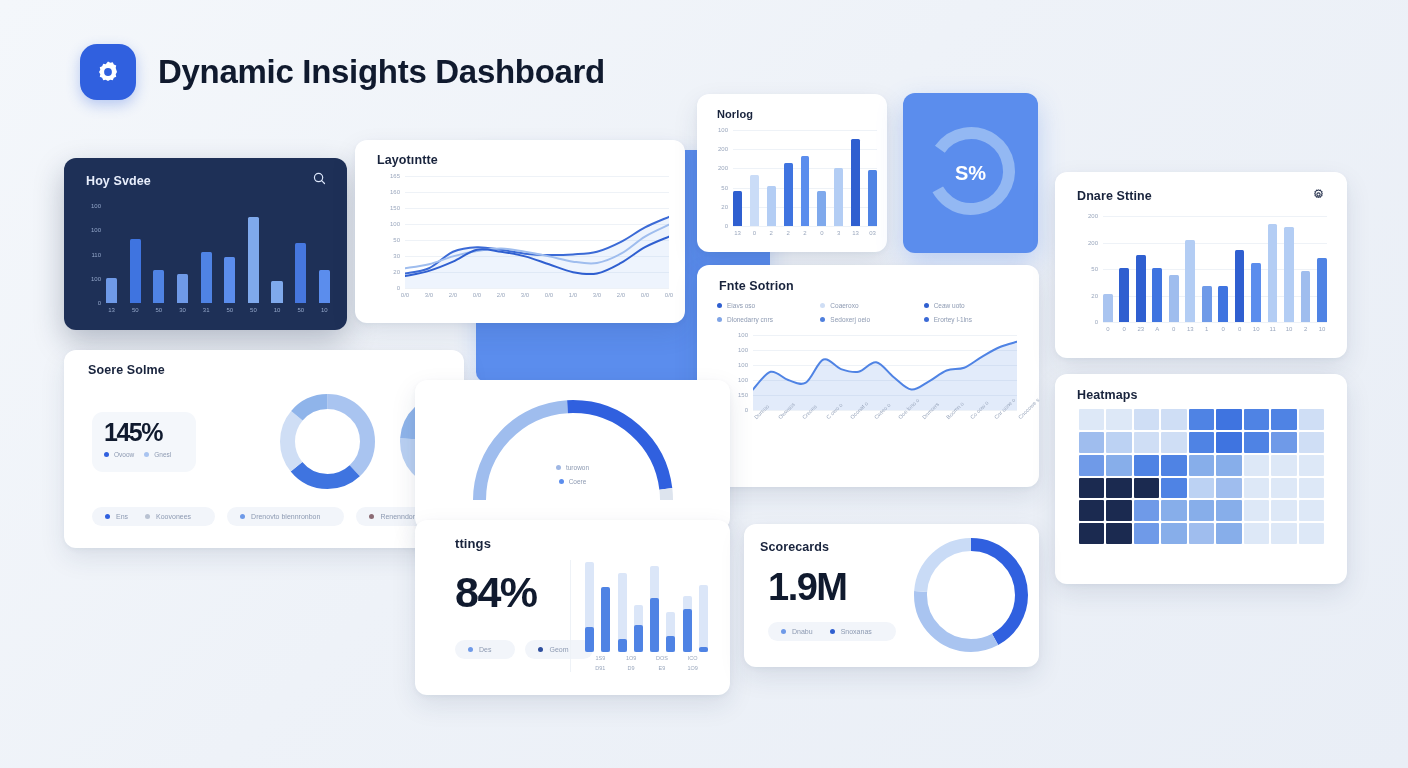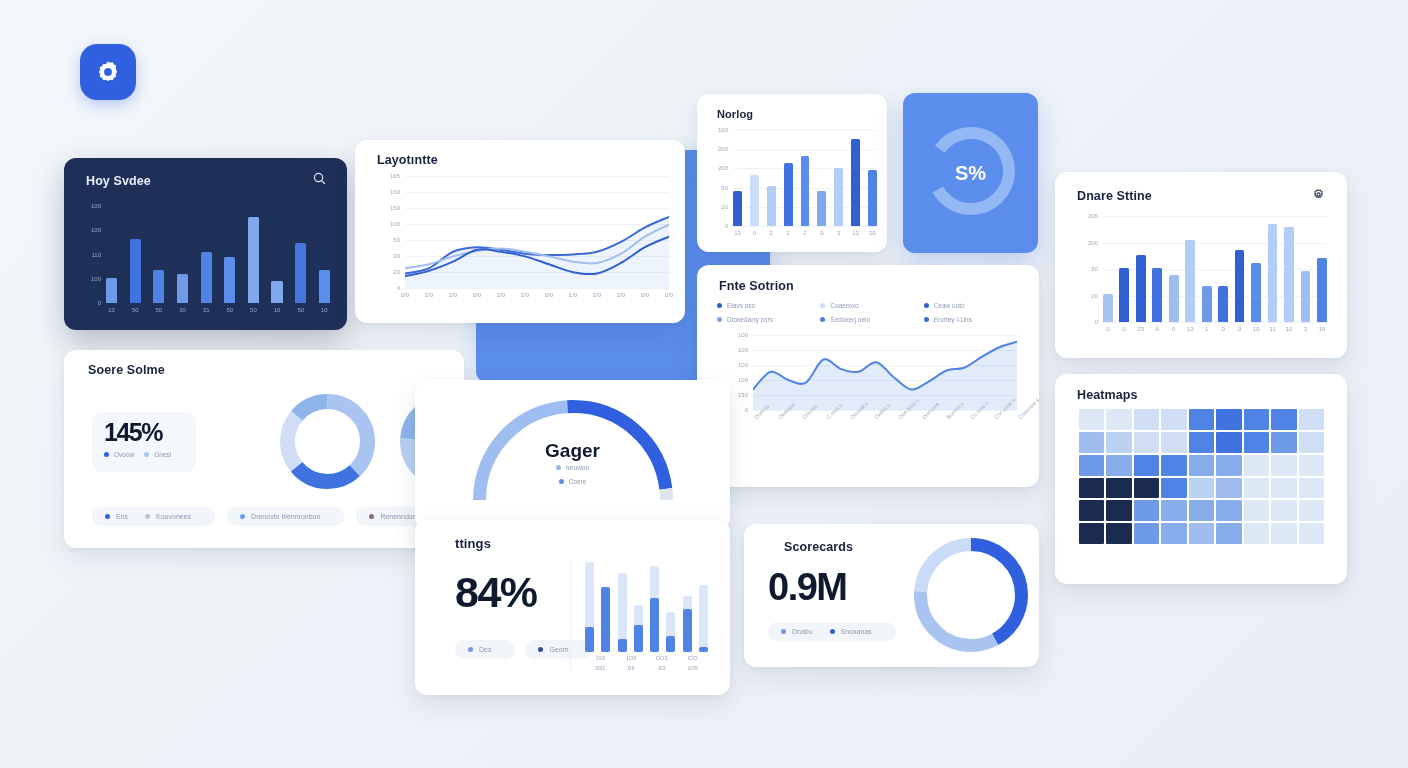--- a/index.html
+++ b/index.html
@@ -61,20 +61,21 @@
 
 <div class="stage">
 
   <div class="hdr">
     <div class="logo">
       <svg width="26" height="26" viewBox="0 0 24 24">
         <path fill="#ffffff" d="M12 2.2l2.1 1.2 2.3-.5 1 2.2 2.2 1-.5 2.3L20.3 12l-1.2 2.1.5 2.3-2.2 1-1 2.2-2.3-.5L12 20.3l-2.1-1.2-2.3.5-1-2.2-2.2-1 .5-2.3L3.7 12l1.2-2.1-.5-2.3 2.2-1 1-2.2 2.3.5z"></path>
         <circle cx="12" cy="12" r="3.6" fill="#3060df"></circle>
       </svg>
     </div>
+    <div class="ttl">Dynamic Insights Dashboard</div>
   </div>
 
   <div class="panel-blue" style="left:476px;top:150px;width:294px;height:232px;"></div>
 
   <div class="card dark" style="left:64px;top:158px;width:283px;height:172px;">
     <div class="ct on-dark blurry" style="left:22px;top:16px;">Hoy Svdee</div>
     <svg style="position:absolute;right:20px;top:13px;" width="15" height="15" viewBox="0 0 24 24">
       <circle cx="10.5" cy="10.5" r="6.6" fill="none" stroke="#dce6fa" stroke-width="1.9"></circle>
       <line x1="15.4" y1="15.4" x2="20" y2="20" stroke="#dce6fa" stroke-width="1.9" stroke-linecap="round"></line>
     </svg>
@@ -430,21 +431,20 @@
         </div>
       </div>
   </div>
 
   <div class="card" style="left:415px;top:380px;width:315px;height:150px;">
     <div class="svgwrap" id="p-gauge" style="left:50%;top:20px;transform:translateX(-50%);"><svg width="200" height="104" viewBox="0 0 200 104">
           <path d="M6.5,100 A93.5,93.5 0 0 1 193.5,100" fill="none" stroke="#9fbdee" stroke-width="13" stroke-dasharray="140.99467829310993 587.4778262212914" stroke-dashoffset="0"></path>
           <path d="M6.5,100 A93.5,93.5 0 0 1 193.5,100" fill="none" stroke="#3060df" stroke-width="13" stroke-dasharray="140.99467829310993 587.4778262212914" stroke-dashoffset="-140.99467829310993"></path>
           <path d="M6.5,100 A93.5,93.5 0 0 1 193.5,100" fill="none" stroke="#dde4ee" stroke-width="13" stroke-dasharray="11.749556524425827 587.4778262212914" stroke-dashoffset="-281.98935658621986"></path>
         </svg></div>
-    <div style="position:absolute;left:0;right:0;top:60px;text-align:center;font-size:19px;font-weight:600;color:#101a2e;" class="blurry">Gager</div>
     <div id="lg-gauge" style="position:absolute;left:0;right:0;top:84px;display:flex;flex-direction:column;align-items:center;gap:7px;">
         <div class="lg-item blurry">
           <span class="dot" style="background: rgb(159, 183, 228);"></span>
           <span>turowon</span>
         </div>
         <div class="lg-item blurry">
           <span class="dot" style="background: rgb(91, 141, 237);"></span>
           <span>Coere</span>
         </div>
       </div>
@@ -508,22 +508,22 @@
           <div>E9</div>
         </div>
         <div style="width: 25%; text-align: center; font-size: 5.5px; color: rgb(154, 167, 189); line-height: 1.8;">
           <div>ICO</div>
           <div>1O9</div>
         </div>
       </div>
   </div>
 
   <div class="card" style="left:744px;top:524px;width:295px;height:143px;">
-    <div class="ct" style="left:40px;top:16px;">Scorecards</div>
-    <div class="statnum" style="left:24px;top:42px;font-size:38px;">0.9M</div>
+    <div class="ct" style="left:16px;top:16px;">Scorecards</div>
+    <div class="statnum" style="left:24px;top:42px;font-size:38px;">1.9M</div>
     <div id="chips-scorecards" style="position:absolute;left:24px;top:98px;display:flex;">
         <div class="chip blurry">
           <span class="dot" style="background: rgb(111, 154, 232);"></span>
           <span>Dnabu</span>
           <span style="width: 5px;"></span>
           <span class="dot" style="background: rgb(47, 95, 208);"></span>
           <span>Snoxanas</span>
           <span style="width: 5px;"></span>
         </div>
       </div>

